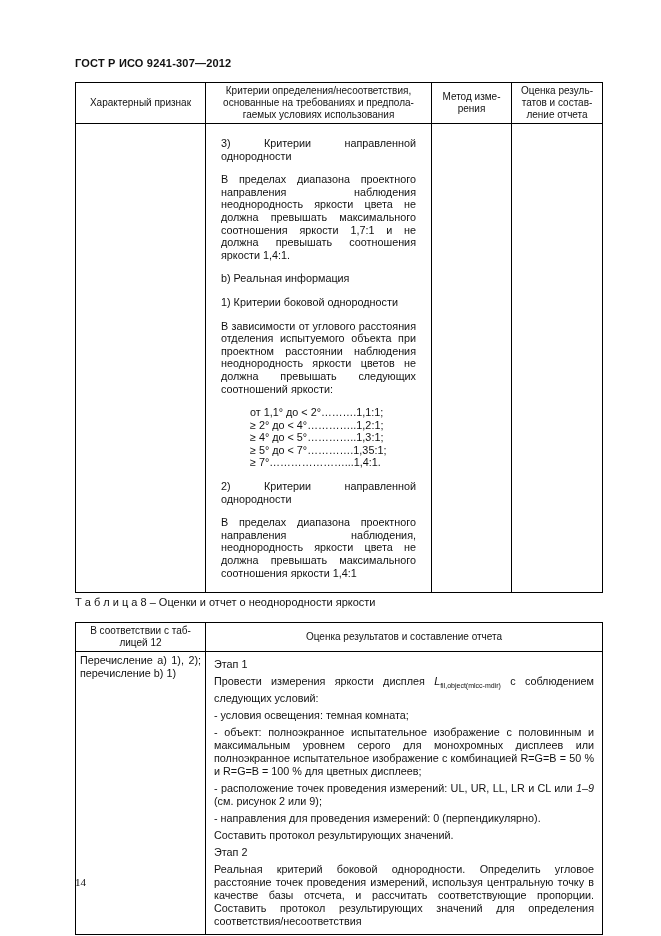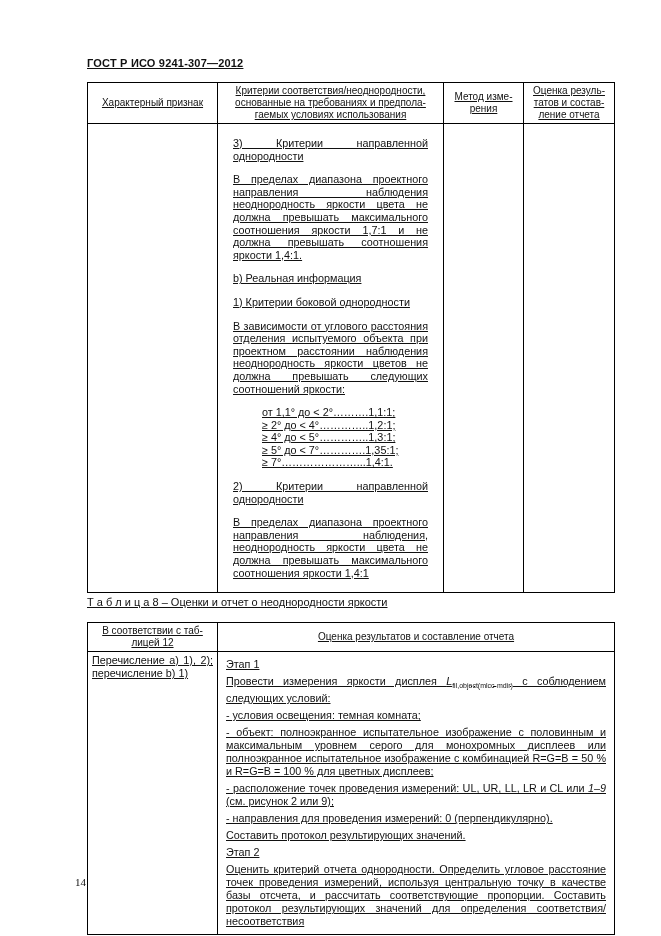--- a/index.html
+++ b/index.html
@@ -8,24 +8,23 @@
     position: relative;
     width: 661px;
     height: 936px;
     background: #ffffff;
     font-family: "Liberation Sans", sans-serif;
     color: #111;
     overflow: hidden;
   }
   .content {
     position: absolute;
-    left: 87px;
+    left: 75px;
     top: 57px;
     width: 527px;
-    text-decoration: underline;
   }
   .doc-header {
     font-size: 11px;
     font-weight: bold;
     letter-spacing: 0.2px;
     height: 13px;
   }
   table.tbl {
     border-collapse: collapse;
     width: 527px;
@@ -103,21 +102,21 @@
     <table class="tbl t12">
       <colgroup>
           <col class="w1">
           <col class="w2">
           <col class="w3">
           <col class="w4">
         </colgroup>
       <thead>
         <tr>
           <th>Характерный признак</th>
-          <th>Критерии соответствия/неоднородности,
+          <th>Критерии определения/несоответствия,
 основанные на требованиях и предпола-
 гаемых условиях использования</th>
           <th>Метод изме-
 рения</th>
           <th>Оценка резуль-
 татов и состав-
 ление отчета</th>
         </tr>
       </thead>
       <tbody>
@@ -164,21 +163,21 @@
           <td class="just">Перечисление a) 1), 2); перечисление b) 1)</td>
           <td class="just">
             <p>Этап 1</p>
             <p><span>Провести измерения яркости дисплея </span><i class="lum-sym">L</i><sub class="lum-sub">fil,object(mlcc-mdir)</sub><span> с соблюдением следующих условий:</span></p>
             <p>- условия освещения: темная комната;</p>
             <p>- объект: полноэкранное испытательное изображение с половинным и максимальным уровнем серого для монохромных дисплеев или полноэкранное испытательное изображение с комбинацией R=G=B = 50 % и R=G=B = 100 % для цветных дисплеев;</p>
             <p><span>- расположение точек проведения измерений: UL, UR, LL, LR и CL или </span><i>1–9</i><span> (см. рисунок 2 или 9);</span></p>
             <p>- направления для проведения измерений: 0 (перпендикулярно).</p>
             <p>Составить протокол результирующих значений.</p>
             <p>Этап 2</p>
-            <p>Оценить критерий отчета однородности. Определить угловое расстояние точек проведения измерений, используя центральную точку в качестве базы отсчета, и рассчитать соответствующие пропорции. Составить протокол результирующих значений для определения соответствия/несоответствия</p>
+            <p>Реальная критерий боковой однородности. Определить угловое расстояние точек проведения измерений, используя центральную точку в качестве базы отсчета, и рассчитать соответствующие пропорции. Составить протокол результирующих значений для определения соответствия/несоответствия</p>
           </td>
         </tr>
       </tbody>
     </table>
 
   </div>
 
   <div class="page-num">14</div>
 </div>
 

